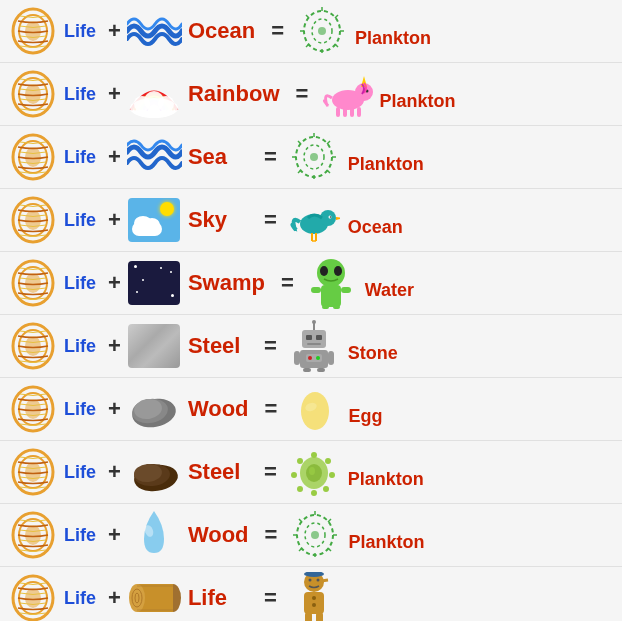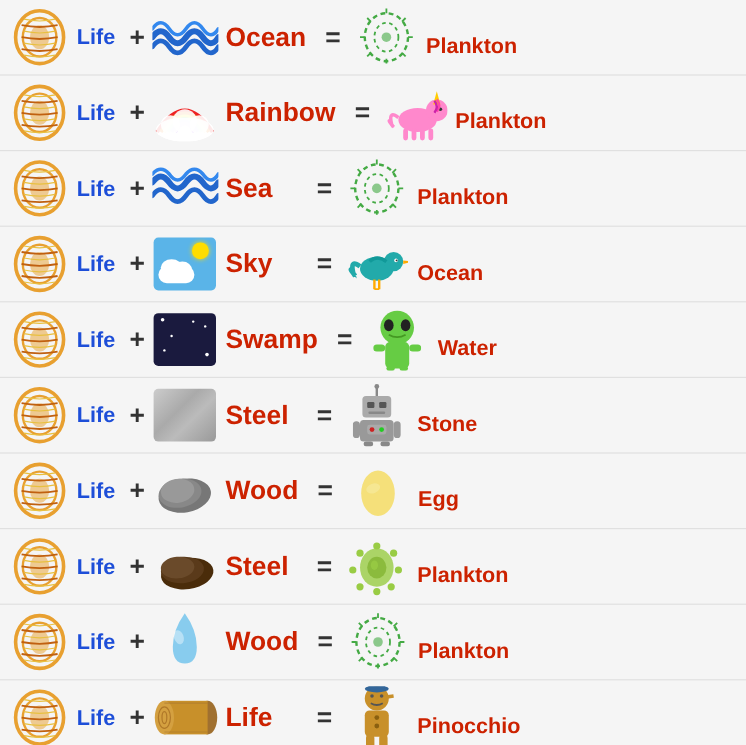--- a/index.html
+++ b/index.html
@@ -604,16 +604,15 @@
 
         <rect x="10" y="20" width="20" height="22" rx="4" fill="#c8902a"></rect>
 
         <circle cx="20" cy="26" r="2" fill="#8a6010"></circle>
         <circle cx="20" cy="33" r="2" fill="#8a6010"></circle>
 
         <rect x="11" y="40" width="7" height="12" rx="3" fill="#c8902a"></rect>
         <rect x="22" y="40" width="7" height="12" rx="3" fill="#c8902a"></rect>
       </svg>
     </div>
-    <span class="result-name">Pinocchio</span>
   </div>
 
 </div>
 
 </body></html>

